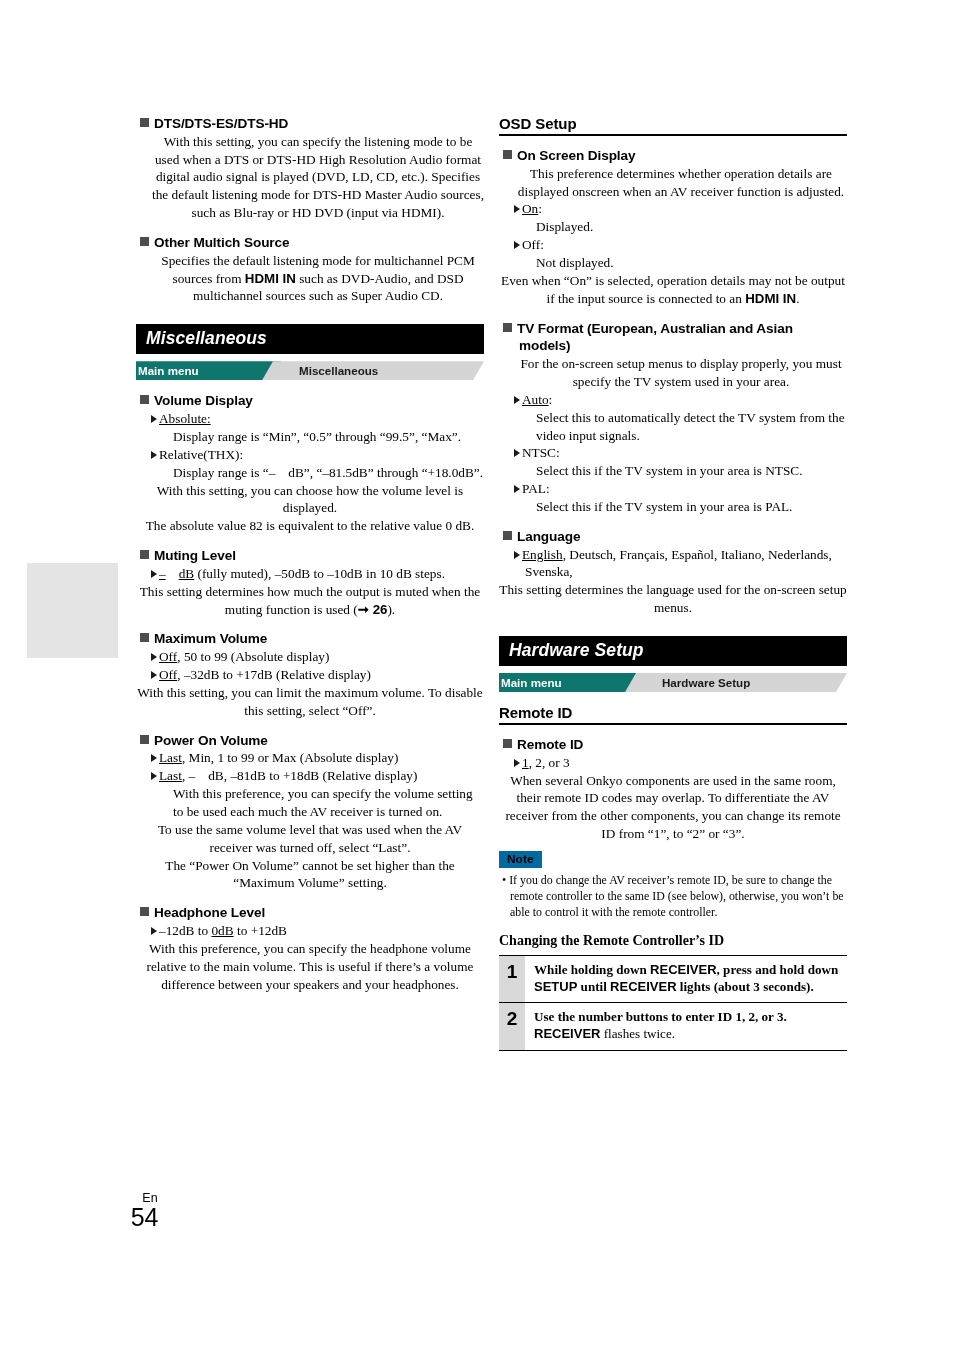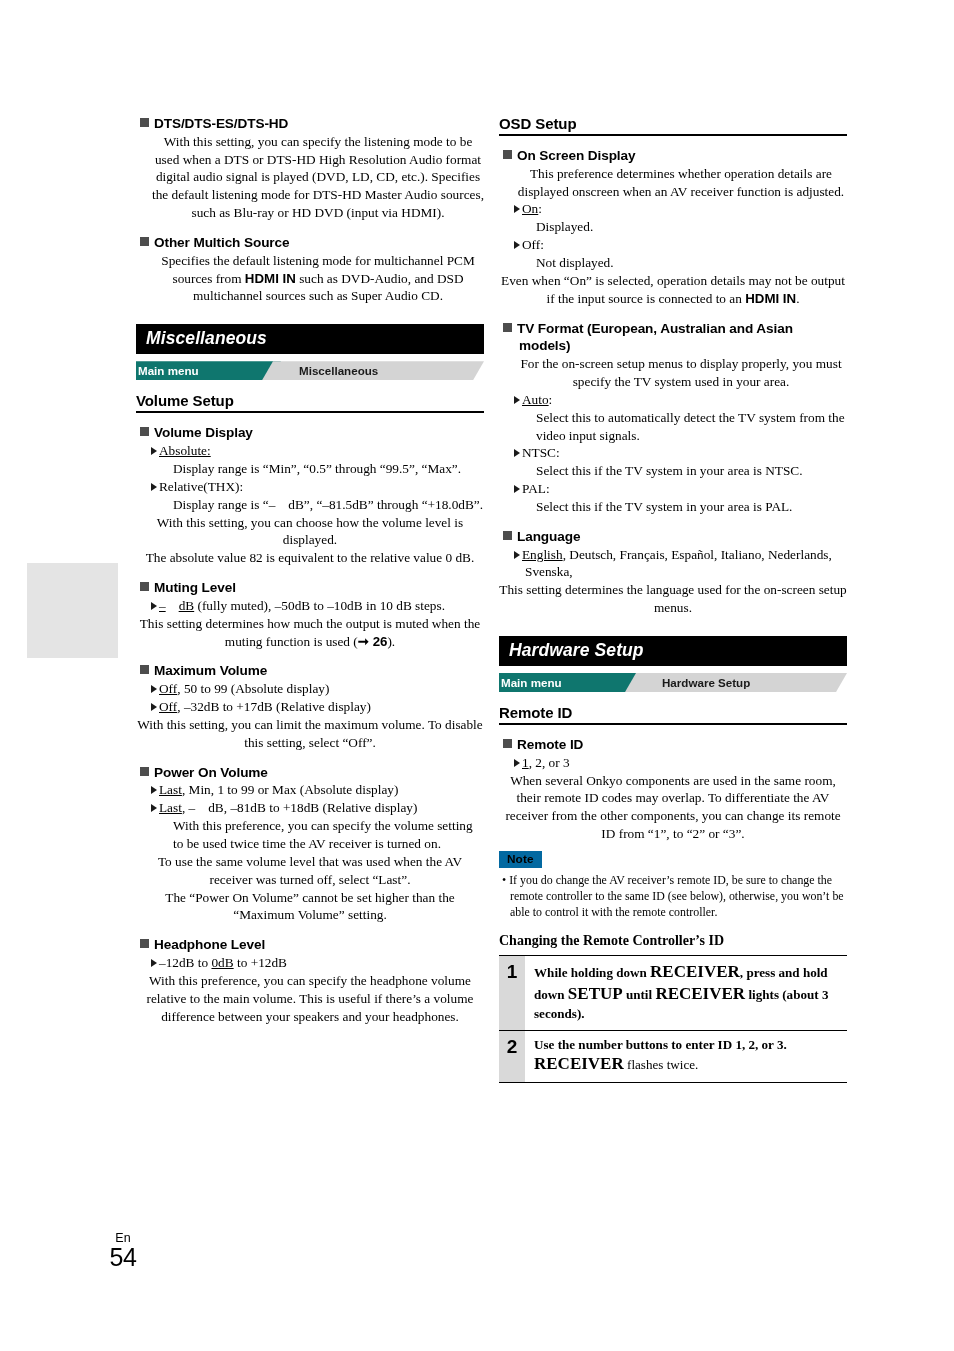--- a/index.html
+++ b/index.html
@@ -31,23 +31,22 @@
     height: 95px;
     background: #e4e4e4;
   }
 
   
   .footer {
     position: absolute;
     left: 88px;
     top: 1192px;
     width: 70px;
-    text-align: center;
+    text-align: right;
     line-height: 1.05;
-    margin-top: 40px;
   }
   .footer .lang {
     font-family: "Liberation Sans", sans-serif;
     font-size: 12.5px;
     font-weight: 400;
     letter-spacing: .2px;
   }
   .footer .pnum {
     font-family: "Liberation Sans", sans-serif;
     font-size: 25px;
@@ -245,23 +244,23 @@
   }
   .step-txt {
     flex: 1 1 auto;
     font-family: "Liberation Serif", serif;
     font-weight: bold;
     font-size: 13.1px;
     line-height: 1.32;
     padding: 5px 4px 7px 9px;
   }
   .step-txt .sans {
-    font-family: Liberation Serif, serif;
-    font-weight: bold;
-    font-size: 17px;
+    font-family: Liberation Sans, sans-serif;
+    font-weight: bold;
+    font-size: 13px;
   }
   .step-txt .reg {
     font-weight: normal;
   }
   .sans-b {
     font-family: "Liberation Sans", sans-serif;
     font-weight: bold;
   }
   .inf {
     display: inline-block;
@@ -298,21 +297,20 @@
 
     <div class="banner">Miscellaneous</div>
 
     <div class="crumbs">
       <div class="crumb crumb-main">Main menu</div>
       <div class="crumb crumb-sub">Miscellaneous</div>
     </div>
 
     <div class="gap-md"></div>
 
-    <div class="sec-head sec-rule">Volume Setup</div>
 
     <div class="sub-head">
       <span class="sq"></span><span>Volume Display</span>
     </div>
     <p class="opt"><span class="tri"></span><b class="u">Absolute:</b></p>
     <p class="opt-desc"><span>Display range is “</span><b>Min</b><span>”, “</span><b>0.5</b><span>” through “</span><b>99.5</b><span>”, “</span><b>Max</b><span>”.</span></p>
     <p class="opt"><span class="tri"></span><b>Relative(THX):</b></p>
     <p class="opt-desc"><span>Display range is “</span><b>–</b><span class="inf"></span><b>dB</b><span>”, “</span><b>–81.5dB</b><span>” through “</span><b>+18.0dB</b><span>”.</span></p>
     <p class="body-text">With this setting, you can choose how the volume level is displayed.</p>
     <p class="body-text">The absolute value 82 is equivalent to the relative value 0 dB.</p>
@@ -334,21 +332,21 @@
     <p class="opt"><span class="tri"></span><b class="u">Off</b><span>, </span><b>–32dB</b><span> to </span><b>+17dB</b><span> (Relative display)</span></p>
     <p class="body-text"><span>With this setting, you can limit the maximum volume. To disable this setting, select “</span><b>Off</b><span>”.</span></p>
 
     <div class="gap-md"></div>
 
     <div class="sub-head">
       <span class="sq"></span><span>Power On Volume</span>
     </div>
     <p class="opt"><span class="tri"></span><b class="u">Last</b><span>, </span><b>Min</b><span>, </span><b>1</b><span> to </span><b>99</b><span> or </span><b>Max</b><span> (Absolute display)</span></p>
     <p class="opt"><span class="tri"></span><b class="u">Last</b><span>, </span><b>–</b><span class="inf"></span><b>dB</b><span>, </span><b>–81dB</b><span> to </span><b>+18dB</b><span> (Relative display)</span></p>
-    <p class="opt-desc">With this preference, you can specify the volume setting to be used twice time the AV receiver is turned on.</p>
+    <p class="opt-desc">With this preference, you can specify the volume setting to be used each much the AV receiver is turned on.</p>
     <p class="body-text"><span>To use the same volume level that was used when the AV receiver was turned off, select “</span><b>Last</b><span>”.</span></p>
     <p class="body-text"><span>The “</span><b>Power On Volume</b><span>” cannot be set higher than the “</span><b>Maximum Volume</b><span>” setting.</span></p>
 
     <div class="gap-md"></div>
 
     <div class="sub-head">
       <span class="sq"></span><span>Headphone Level</span>
     </div>
     <p class="opt"><span class="tri"></span><b>–12dB</b><span> to </span><b class="u">0dB</b><span> to </span><b>+12dB</b></p>
     <p class="body-text">With this preference, you can specify the headphone volume relative to the main volume. This is useful if there’s a volume difference between your speakers and your headphones.</p>

